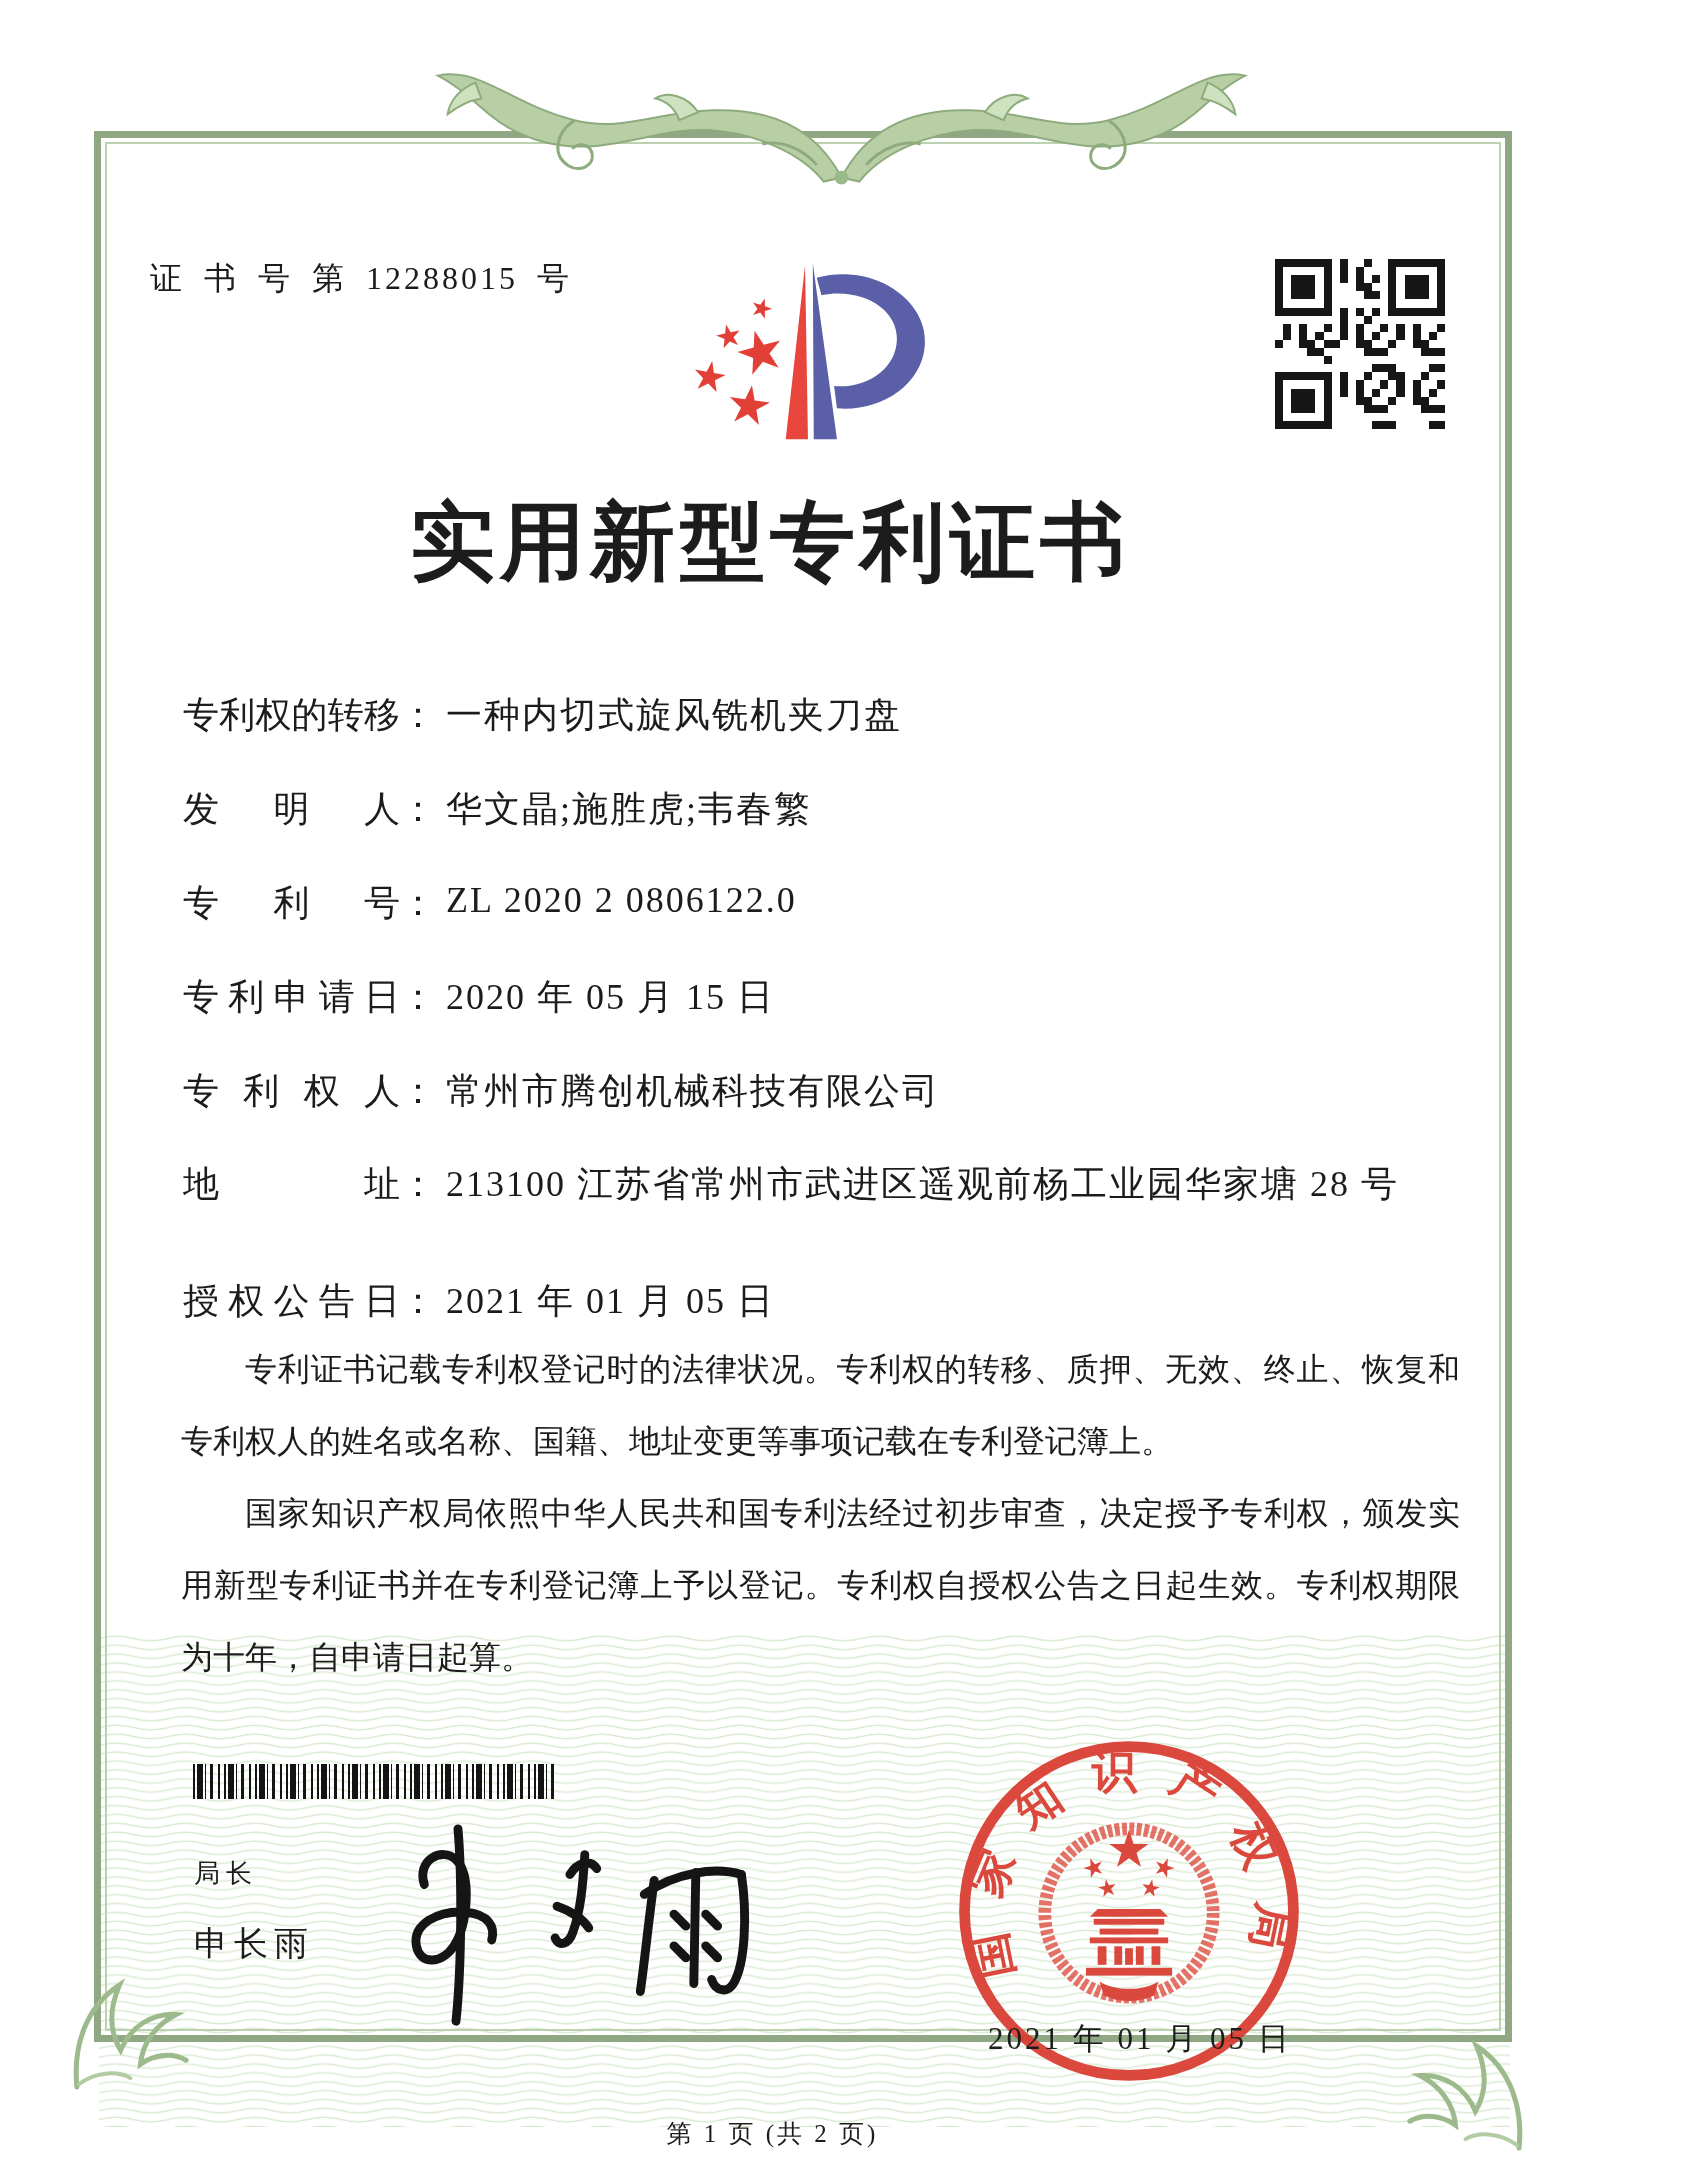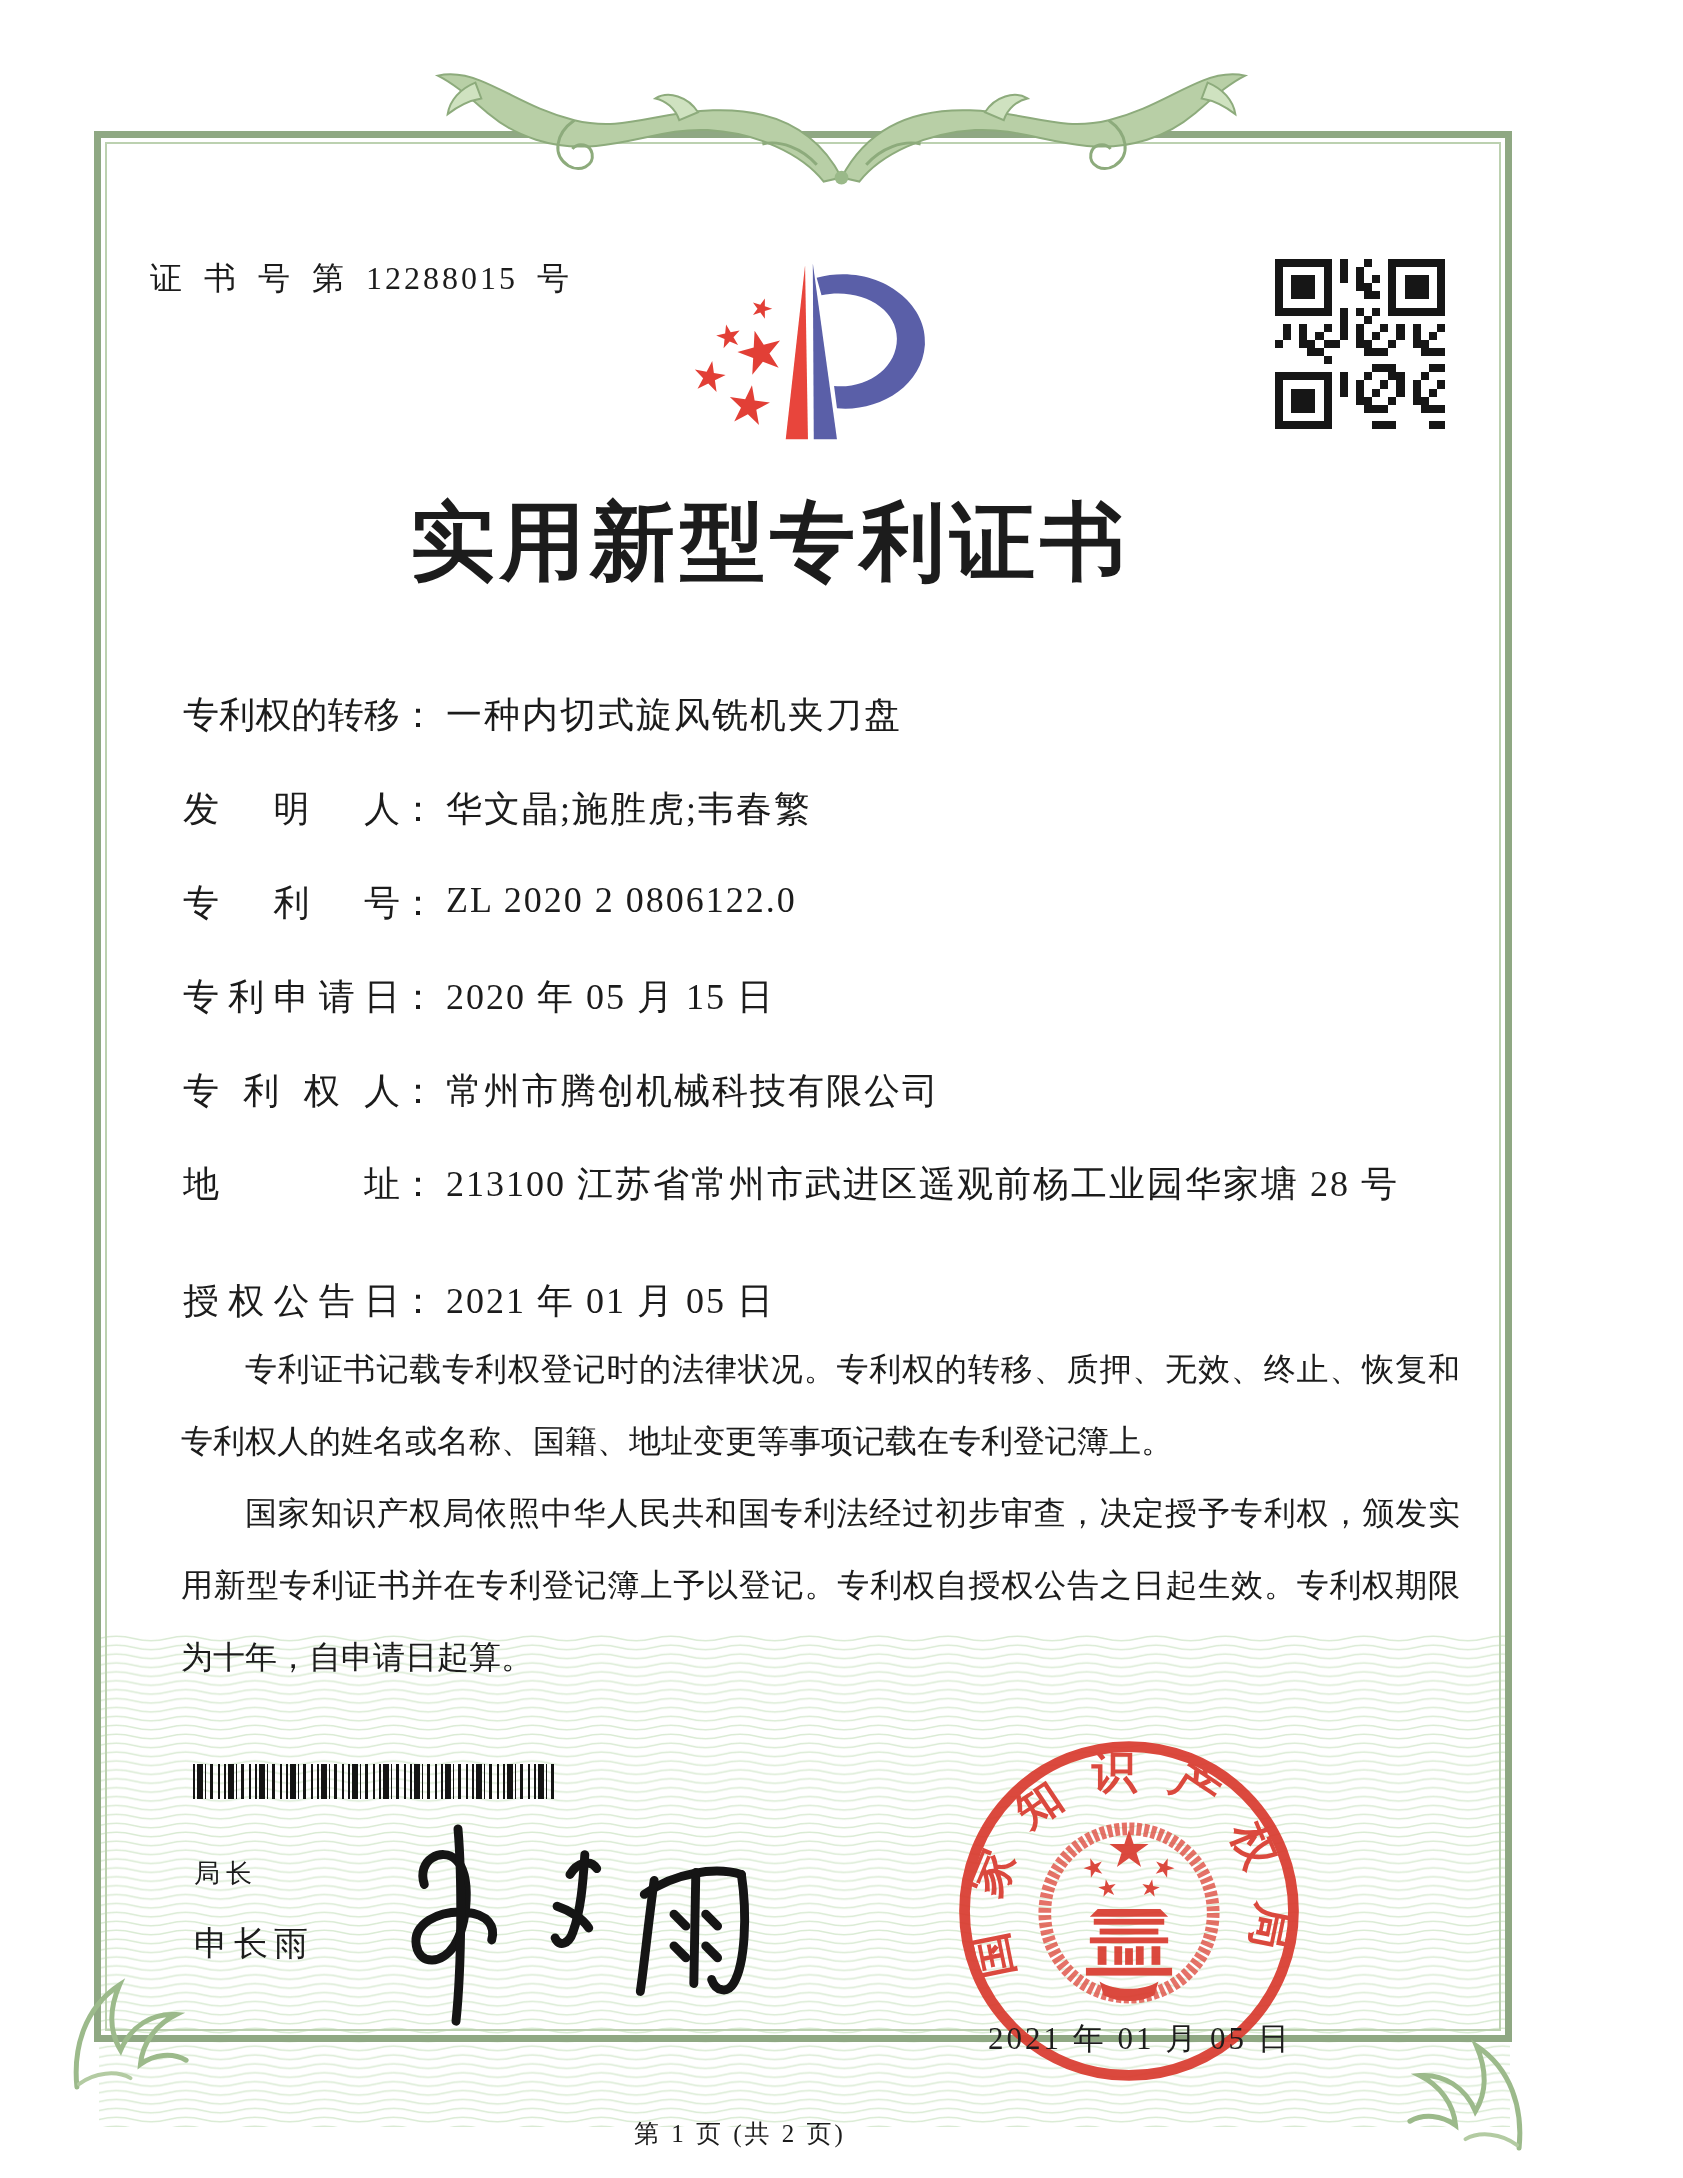--- a/index.html
+++ b/index.html
@@ -63,21 +63,21 @@
   .director-title{left:194px;top:1849px;font-size:26px;letter-spacing:6px;z-index:4;
     font-family:"Liberation Sans","DejaVu Sans",sans-serif;margin-top:7px;}
   .director-name{left:194px;top:1921px;font-size:34px;letter-spacing:6px;z-index:4;
     font-family:"Liberation Sans","DejaVu Sans",sans-serif;}
 
   .signature{left:347px;top:1815px;width:436px;height:233px;z-index:4;}
 
   .seal{left:943px;top:1725px;width:372px;height:372px;z-index:4;opacity:.92;}
   .seal-date{left:988px;top:2018px;font-size:31px;letter-spacing:3px;z-index:5;}
 
-  .footer{left:634px;top:2117px;width:277px;font-size:25px;letter-spacing:3px;z-index:4;}
+  .footer{left:634px;top:2117px;width:277px;text-align:center;font-size:25px;letter-spacing:3px;z-index:4;}
 </style>
 </head>
 <body>
 
 <svg class="abs waves" viewBox="0 0 1425 498" preserveAspectRatio="none">
   <defs>
     <pattern id="wv" width="70" height="9" patternUnits="userSpaceOnUse">
       <path d="M0,4.5 Q17.5,0 35,4.5 T70,4.5" fill="none" stroke="#cde4c5" stroke-width="1.4"></path>
     </pattern>
   </defs>

